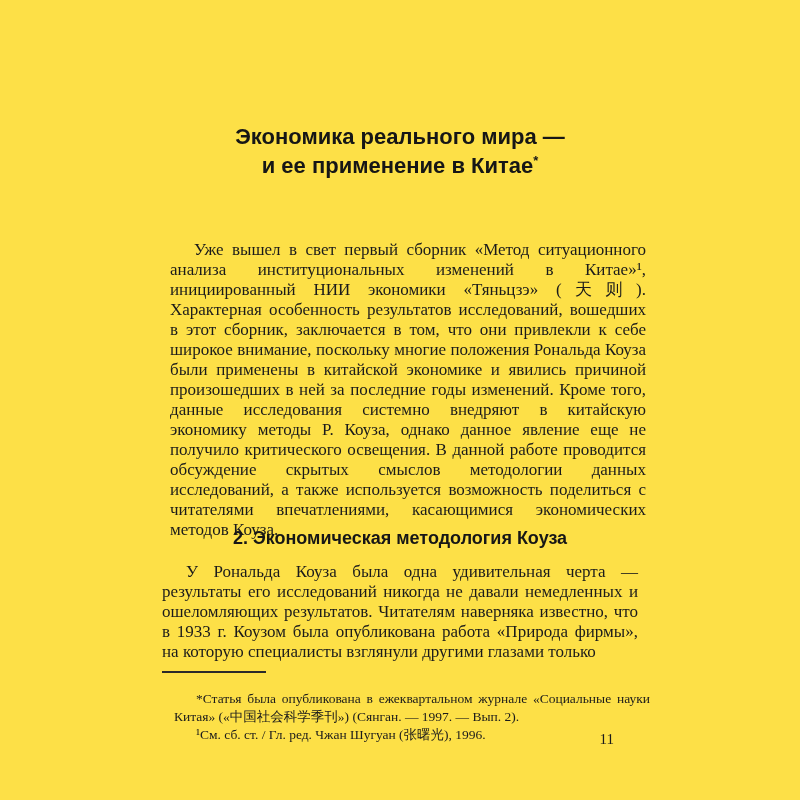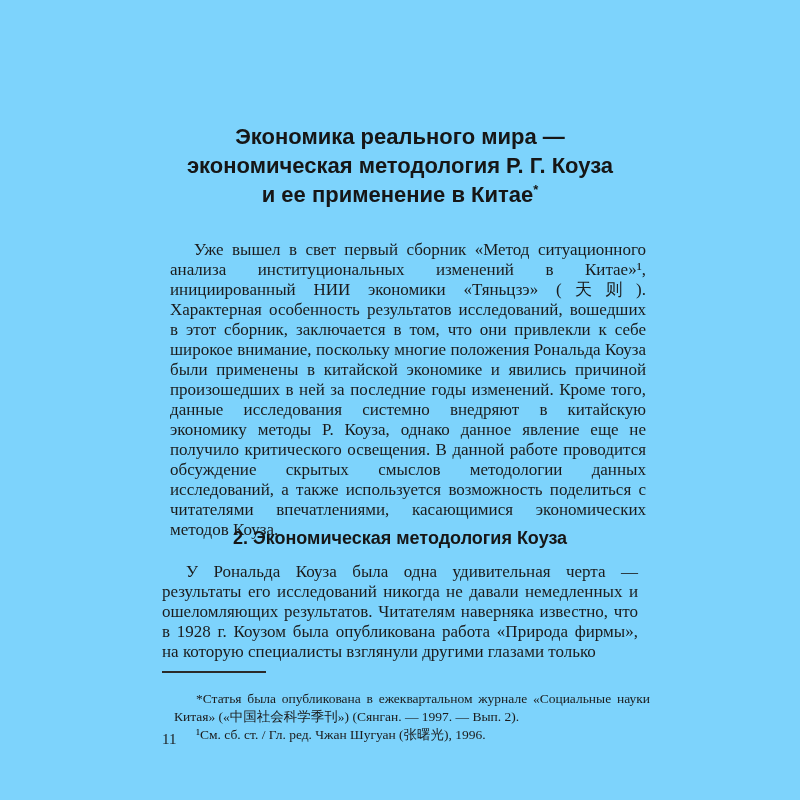--- a/index.html
+++ b/index.html
@@ -4,21 +4,21 @@
 <style>
   html, body {
     margin: 0;
     padding: 0;
     background: #ffffff;
   }
   .page {
     position: relative;
     width: 800px;
     height: 800px;
-    background: #7dd3fc;
+    background: #fde047;
     overflow: hidden;
     color: #1b1b1b;
   }
   .col {
     position: absolute;
     left: 162px;
     width: 476px;
   }
   .title {
     top: 122px;
@@ -73,42 +73,41 @@
   }
   .footnotes .fn {
     margin: 0;
     text-indent: 22px;
   }
   .page-number {
     position: absolute;
     top: 731px;
     left: 162px;
     width: 452px;
-    text-align: left;
+    text-align: right;
     font-family: "Liberation Serif", "DejaVu Serif", serif;
     font-size: 15px;
     color: #1b1b1b;
   }
 </style>
 </head>
 <body>
 
 <div class="page">
 
   <h1 class="title col">
     <span class="tline">Экономика реального мира —</span>
-    <span class="tline">экономическая методология Р. Г. Коуза</span>
     <span class="tline"><span>и ее применение в Китае</span><sup>*</sup></span>
   </h1>
 
   <p class="body col p-intro">Уже вышел в свет первый сборник «Метод ситуационного анализа институциональных изменений в Китае»¹, инициированный НИИ экономики «Тяньцзэ» (天则). Характерная особенность результатов исследований, вошедших в этот сборник, заключается в том, что они привлекли к себе широкое внимание, поскольку многие положения Рональда Коуза были применены в китайской экономике и явились причиной произошедших в ней за последние годы изменений. Кроме того, данные исследования системно внедряют в китайскую экономику методы Р. Коуза, однако данное явление еще не получило критического освещения. В данной работе проводится обсуждение скрытых смыслов методологии данных исследований, а также используется возможность поделиться с читателями впечатлениями, касающимися экономических методов Коуза.</p>
 
   <h2 class="heading col">2. Экономическая методология Коуза</h2>
 
-  <p class="body col p-section">У Рональда Коуза была одна удивительная черта — результаты его исследований никогда не давали немедленных и ошеломляющих результатов. Читателям наверняка известно, что в 1928 г. Коузом была опубликована работа «Природа фирмы», на которую специалисты взглянули другими глазами только</p>
+  <p class="body col p-section">У Рональда Коуза была одна удивительная черта — результаты его исследований никогда не давали немедленных и ошеломляющих результатов. Читателям наверняка известно, что в 1933 г. Коузом была опубликована работа «Природа фирмы», на которую специалисты взглянули другими глазами только</p>
 
   <div class="fn-rule col"></div>
 
   <div class="footnotes col">
     <p class="fn">*Статья была опубликована в ежеквартальном журнале «Социальные науки Китая» («中国社会科学季刊») (Сянган. — 1997. — Вып. 2).</p>
     <p class="fn">¹См. сб. ст. / Гл. ред. Чжан Шугуан (张曙光), 1996.</p>
   </div>
 
   <div class="page-number">11</div>
 

